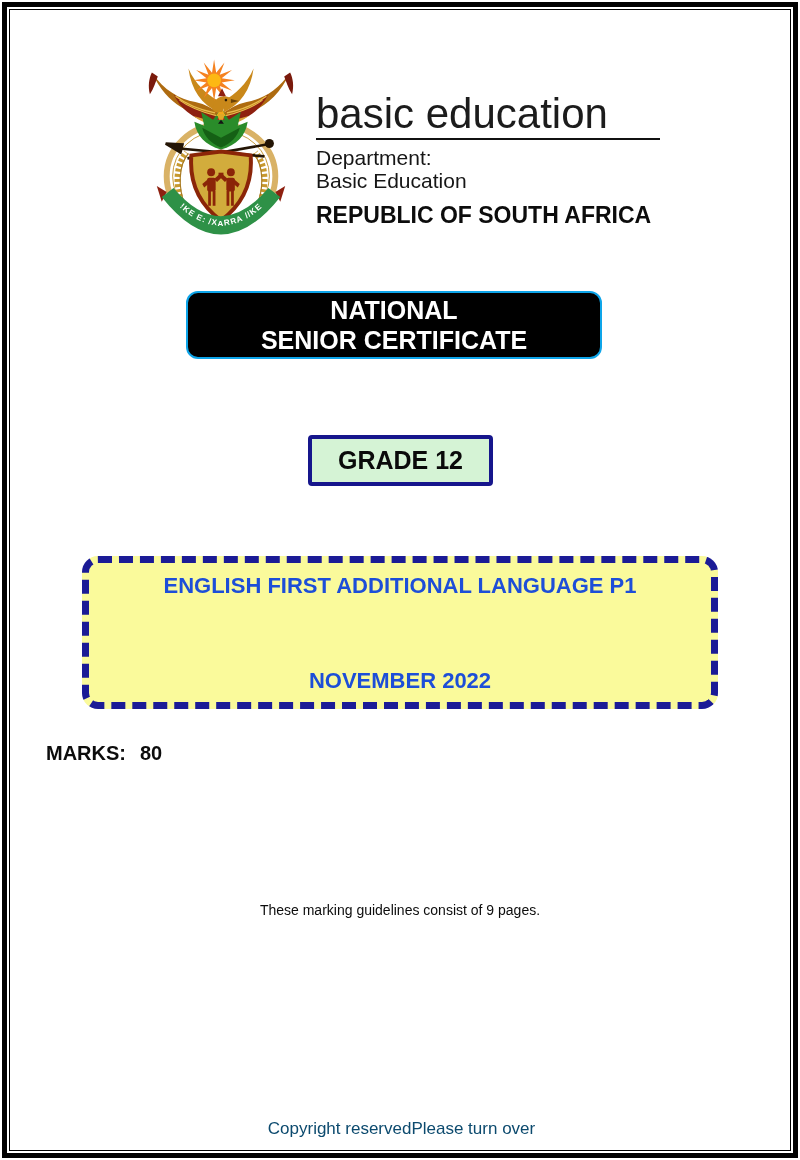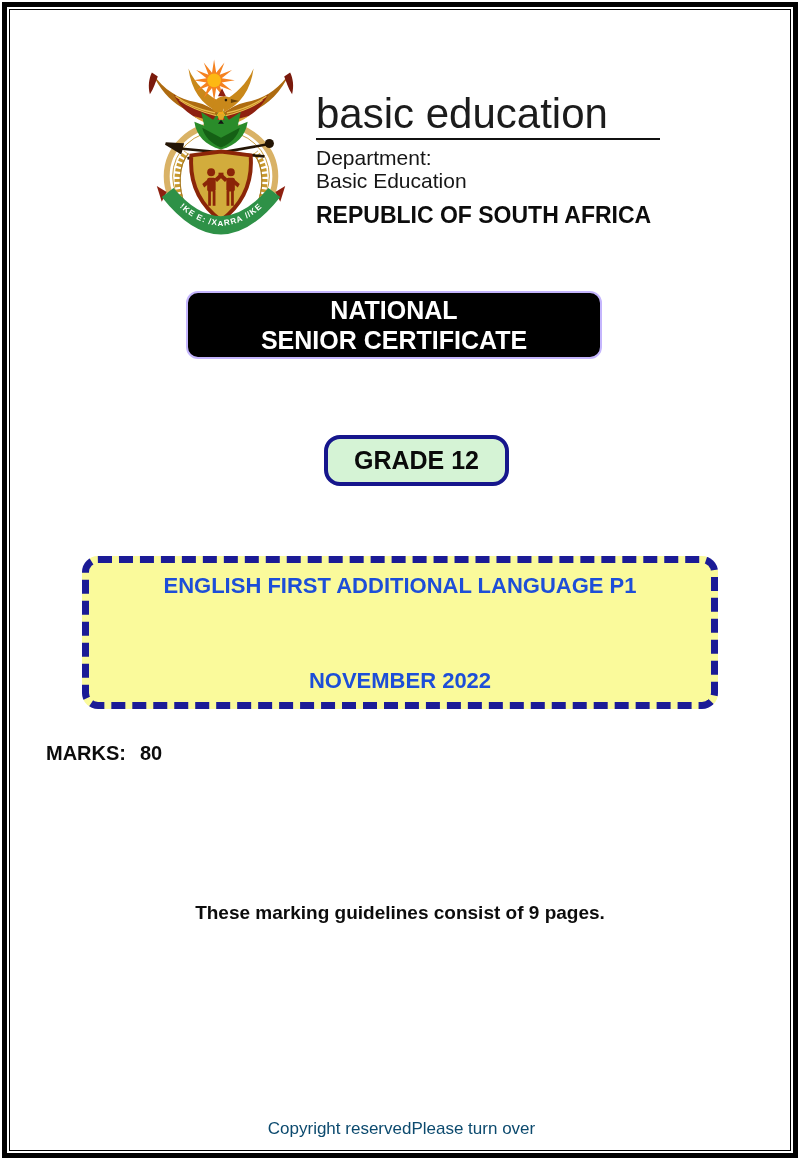--- a/index.html
+++ b/index.html
@@ -18,41 +18,41 @@
   .brand { position:absolute; left:316px; top:92px; font-size:42px; line-height:44px;
     color:#1c1c1c; }
   .brand-rule { position:absolute; left:316px; top:138px; width:344px; height:2px;
     background:#111; }
   .dept-block { position:absolute; left:316px; top:146px; font-size:21px;
     line-height:23px; color:#161616; }
   .country { font-size:23px; font-weight:bold; line-height:25px; margin-top:11px;
     color:#0c0c0c; }
 
   .nsc-box { position:absolute; left:186px; top:291px; width:412px; height:64px;
-    background:#000000; border:2px solid #c4b5fd; border-radius:12px;
+    background:#000000; border:2px solid #0ea5e9; border-radius:12px;
     display:flex; flex-direction:column; align-items:center; justify-content:center;
     color:#ffffff; font-weight:bold; font-size:25px; line-height:30px; text-align:right; }
 
-  .grade-box { position:absolute; left:324px; top:435px; width:177px; height:43px;
-    background:#d5f3d5; border:4px solid #16168c; border-radius:16px;
+  .grade-box { position:absolute; left:308px; top:435px; width:177px; height:43px;
+    background:#d5f3d5; border:4px solid #16168c; border-radius:4px;
     display:flex; align-items:center; justify-content:center;
     font-size:25px; font-weight:bold; color:#0a0a0a; }
 
   .exam-box { position:absolute; left:82px; top:556px; width:622px; height:121px;
     background:#fafa9b; border:7px dashed #1b1b96; border-radius:16px;
     display:flex; flex-direction:column; justify-content:space-between;
     text-align:center; font-weight:bold; font-size:22px; color:#1d4ed8;
     padding:10px 0 8px 0; }
 
   .marks { position:absolute; left:46px; top:742px; font-size:20px; font-weight:bold;
     color:#0c0c0c; }
   .marks .val { margin-left:14px; }
 
   .notice { position:absolute; left:0; right:0; top:902px; text-align:center;
-    font-size:19px; font-weight:bold; color:#0c0c0c; }
+    font-size:14px; font-weight:normal; color:#0c0c0c; }
 
   .footer { position:absolute; left:46px; right:43px; top:1119px;
     display:flex; justify-content:center; font-size:17px; color:#0c4a6e; }
 </style>
 </head>
 <body>
 
 <div class="page">
   <div class="frame-outer"></div>
   <div class="frame-inner"></div>

